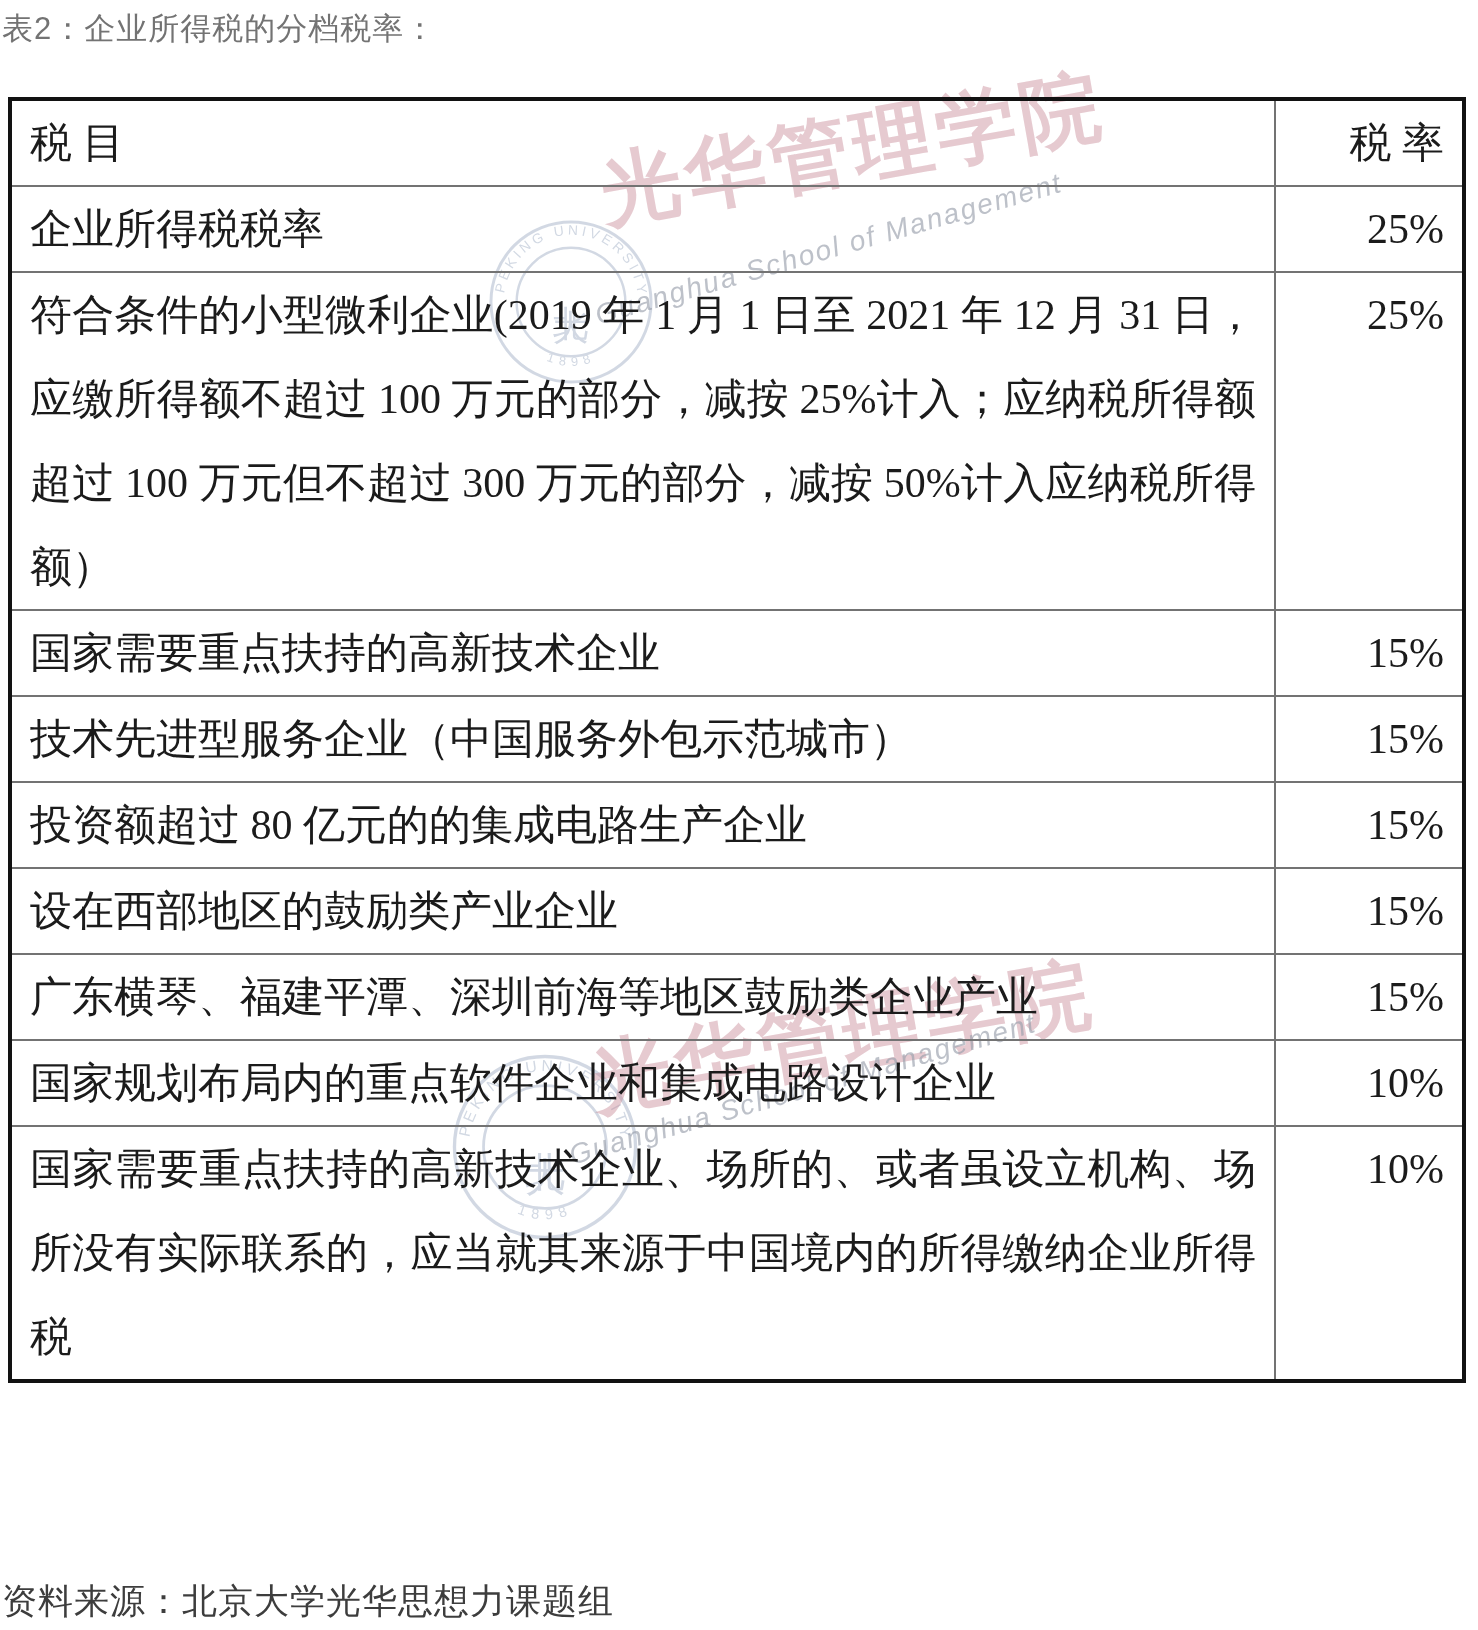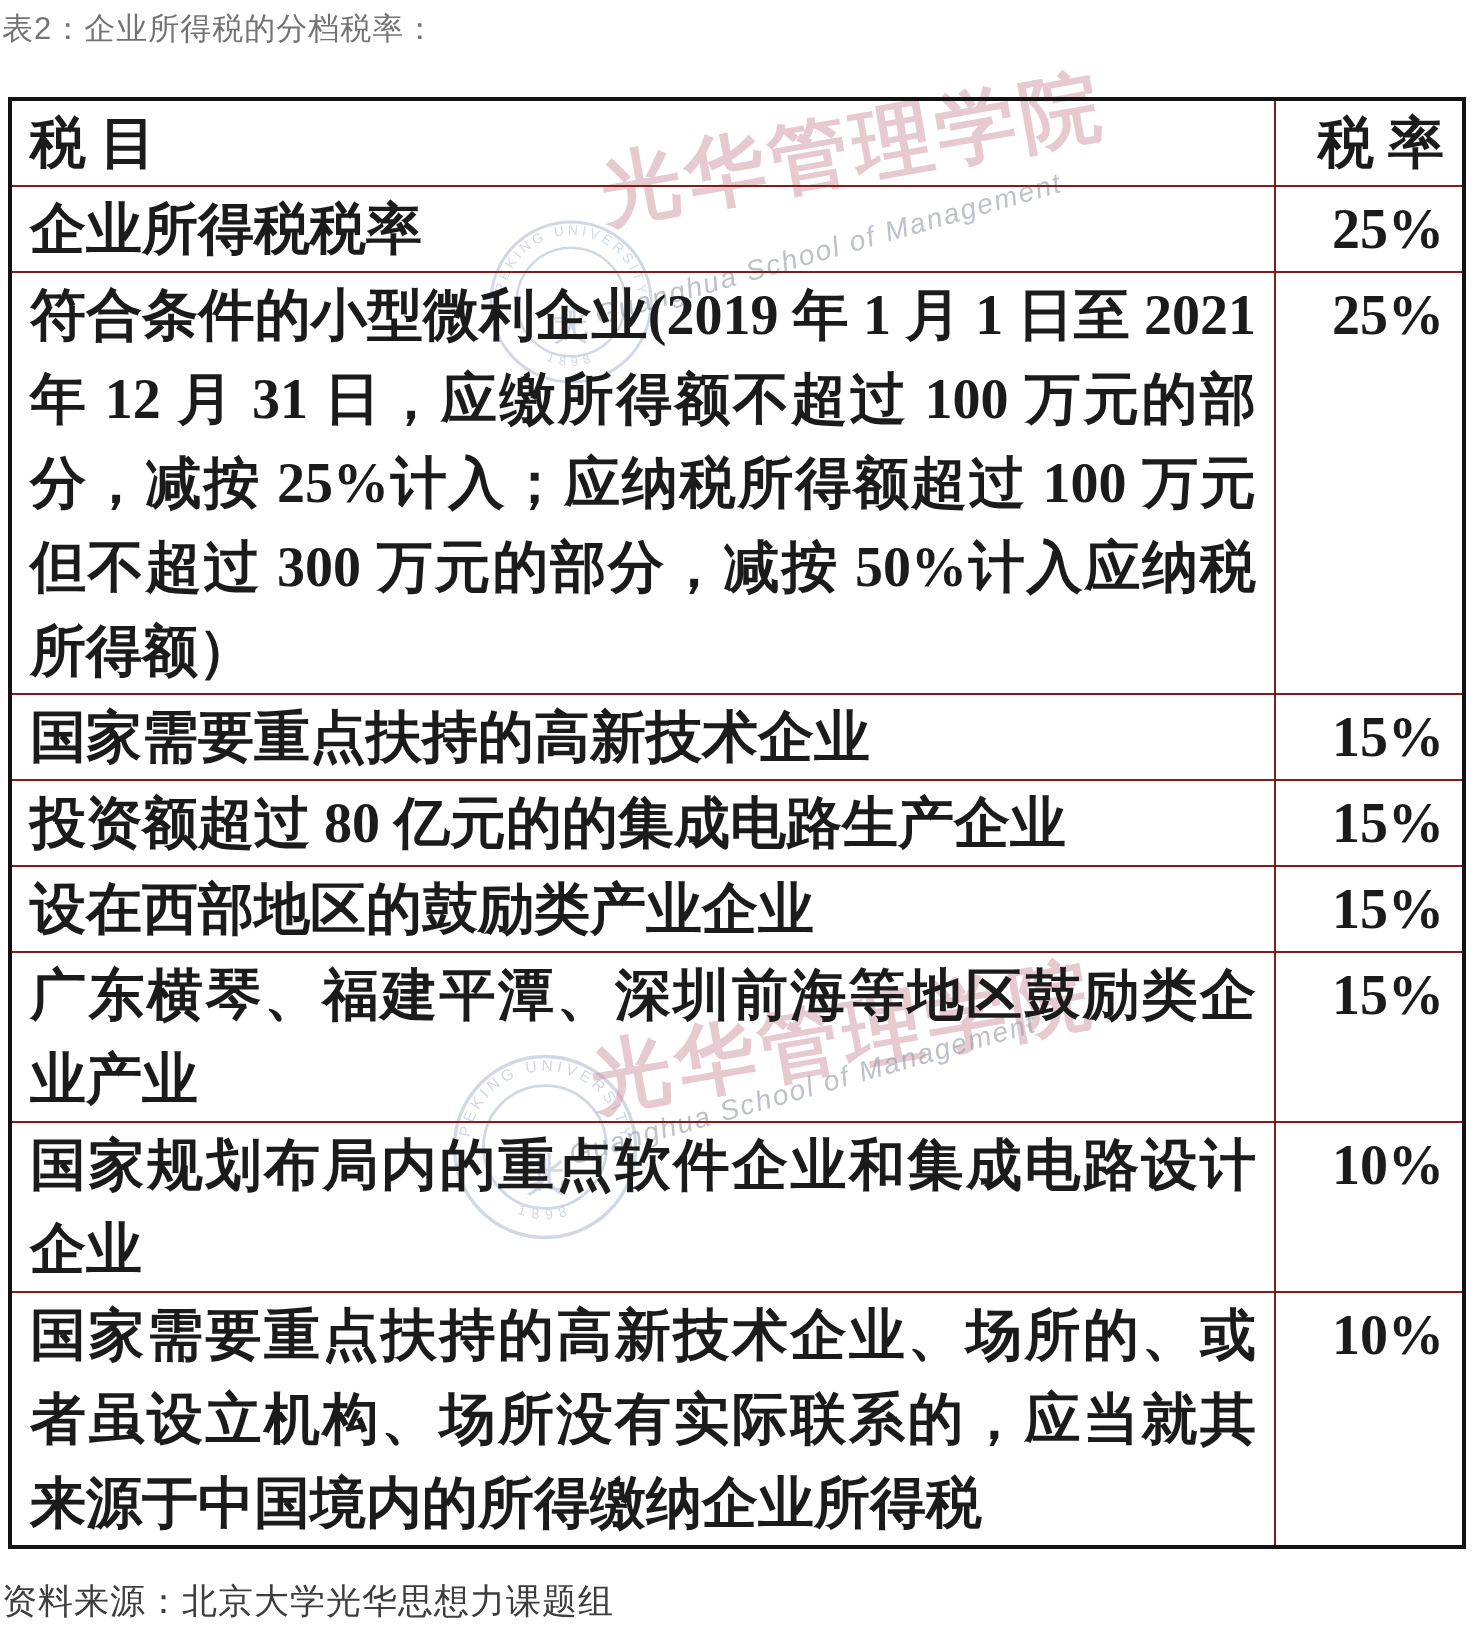--- a/index.html
+++ b/index.html
@@ -30,24 +30,24 @@
   table.tax{
     position:absolute;left:8px;top:97px;
     width:1458px;
     border-collapse:collapse;
     table-layout:fixed;
     background:transparent;
     z-index:2;
   }
   table.tax{border:4px solid #121212;}
   table.tax th,table.tax td{
-    border:2px solid #7f1d1d;
-    font-size:56px;
+    border:2px solid #737373;
+    font-size:42px;
     line-height:84px;
-    font-weight:bold;
+    font-weight:normal;
     vertical-align:top;
     padding:0 18px;
     overflow:hidden;
   }
   td.item,th.item{text-align:justify;}
   td.rate,th.rate{text-align:right;padding:0 4px;}
 
   
   .wm{position:absolute;z-index:1;pointer-events:none;white-space:nowrap;}
   .wm-callig{
@@ -139,20 +139,24 @@
     </tr>
     <tr style="height:330px">
       <td class="item">符合条件的小型微利企业(2019 年 1 月 1 日至 2021 年 12 月 31 日，应缴所得额不超过 100 万元的部分，减按 25%计入；应纳税所得额超过 100 万元但不超过 300 万元的部分，减按 50%计入应纳税所得额）</td>
       <td class="rate">25%</td>
     </tr>
     <tr style="height:85px">
       <td class="item">国家需要重点扶持的高新技术企业</td>
       <td class="rate">15%</td>
     </tr>
     <tr style="height:85px">
+      <td class="item">技术先进型服务企业（中国服务外包示范城市）</td>
+      <td class="rate">15%</td>
+    </tr>
+    <tr style="height:85px">
       <td class="item">投资额超过 80 亿元的的集成电路生产企业</td>
       <td class="rate">15%</td>
     </tr>
     <tr style="height:82px">
       <td class="item">设在西部地区的鼓励类产业企业</td>
       <td class="rate">15%</td>
     </tr>
     <tr style="height:61px">
       <td class="item">广东横琴、福建平潭、深圳前海等地区鼓励类企业产业</td>
       <td class="rate">15%</td>

